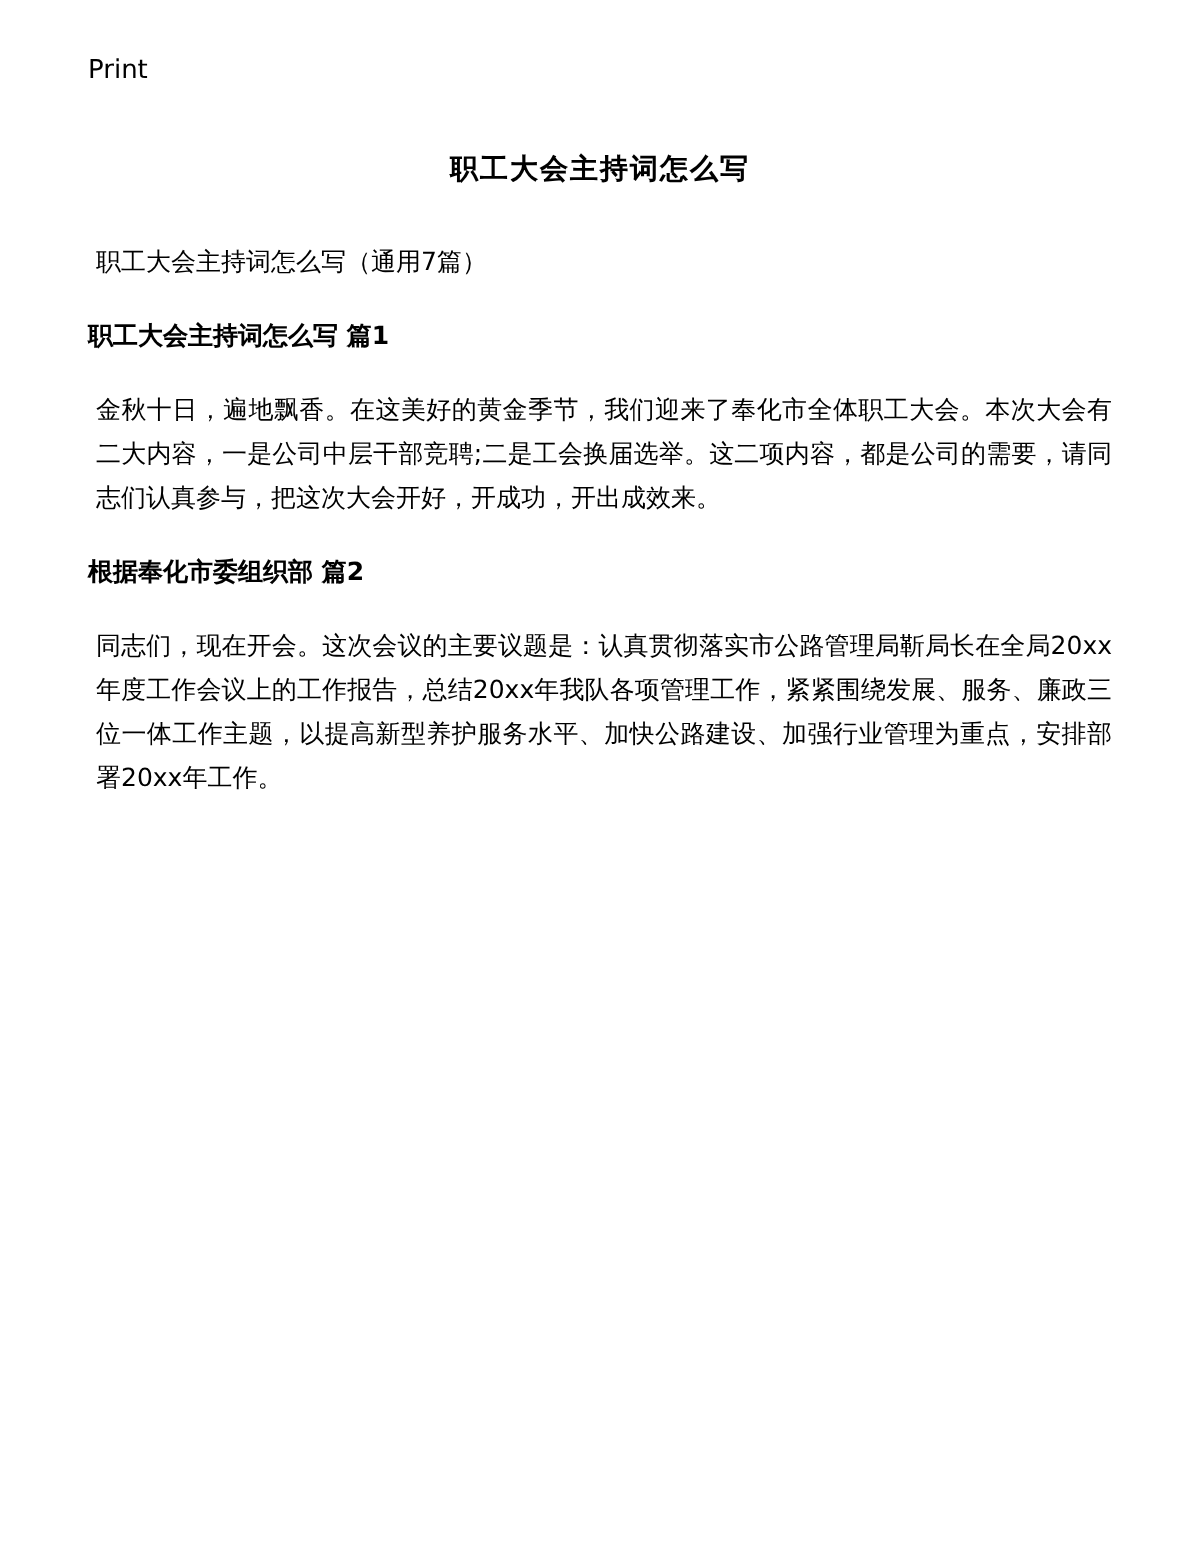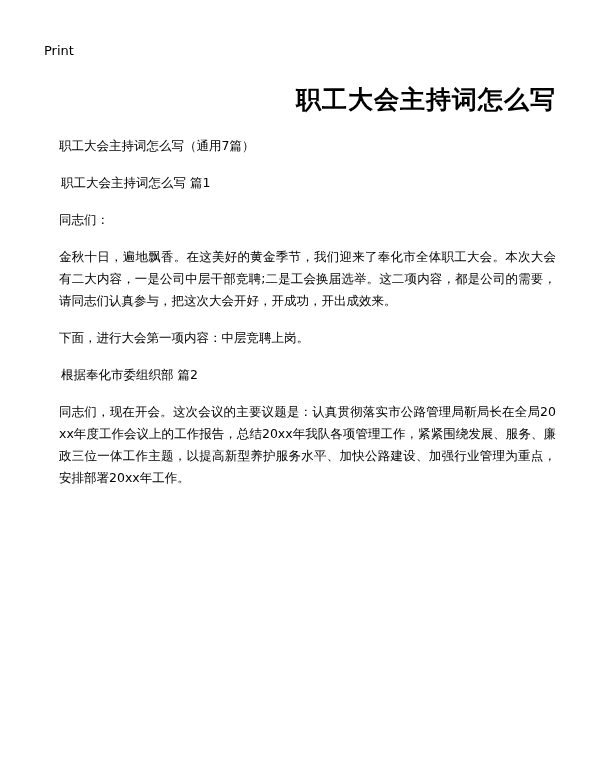--- a/index.html
+++ b/index.html
@@ -11,66 +11,64 @@
     width: 600px;
     height: 776px;
     font-family: "DejaVu Sans", "Liberation Sans", sans-serif;
     color: #000000;
     overflow: hidden;
   }
   .page {
     width: 600px;
     height: 776px;
     box-sizing: border-box;
-    padding: 40px 44px 0 44px;
+    padding: 24px 44px 0 44px;
     position: relative;
   }
   .print-link {
     font-size: 13px;
     line-height: 16px;
     color: #000;
     margin-bottom: 18px;
     display: inline-block;
     text-decoration: none;
   }
   .doc-title {
-    text-align: right;
-    font-size: 25px;
+    text-align: center;
+    font-size: 14px;
     font-weight: bold;
     line-height: 26px;
     margin: 10px 0 22px 0;
     letter-spacing: 1px;
   }
   p.body-text {
     font-size: 12.5px;
     line-height: 22px;
-    margin: 0 0 15px 15px;
+    margin: 0 0 15px 4px;
     text-align: justify;
     text-justify: inter-ideograph;
     word-break: break-all;
   }
   p.sub-head {
     font-size: 12.5px;
-    font-weight: normal;
+    font-weight: bold;
     line-height: 22px;
-    margin: 0 0 15px 17px;
+    margin: 0 0 15px 0;
   }
 </style>
 </head>
 <body>
 
 <div class="page">
 
   <a href="#" class="print-link">Print</a>
 
   <h1 class="doc-title">职工大会主持词怎么写</h1>
 
   <div id="doc-body">
       <p class="body-text">职工大会主持词怎么写（通用7篇）</p>
       <p class="sub-head">职工大会主持词怎么写 篇1</p>
-      <p class="body-text">同志们：</p>
       <p class="body-text">金秋十日，遍地飘香。在这美好的黄金季节，我们迎来了奉化市全体职工大会。本次大会有二大内容，一是公司中层干部竞聘;二是工会换届选举。这二项内容，都是公司的需要，请同志们认真参与，把这次大会开好，开成功，开出成效来。</p>
-      <p class="body-text">下面，进行大会第一项内容：中层竞聘上岗。</p>
       <p class="sub-head">根据奉化市委组织部 篇2</p>
       <p class="body-text">同志们，现在开会。这次会议的主要议题是：认真贯彻落实市公路管理局靳局长在全局20xx年度工作会议上的工作报告，总结20xx年我队各项管理工作，紧紧围绕发展、服务、廉政三位一体工作主题，以提高新型养护服务水平、加快公路建设、加强行业管理为重点，安排部署20xx年工作。</p>
     </div>
 
 </div>
 
 </body></html>

